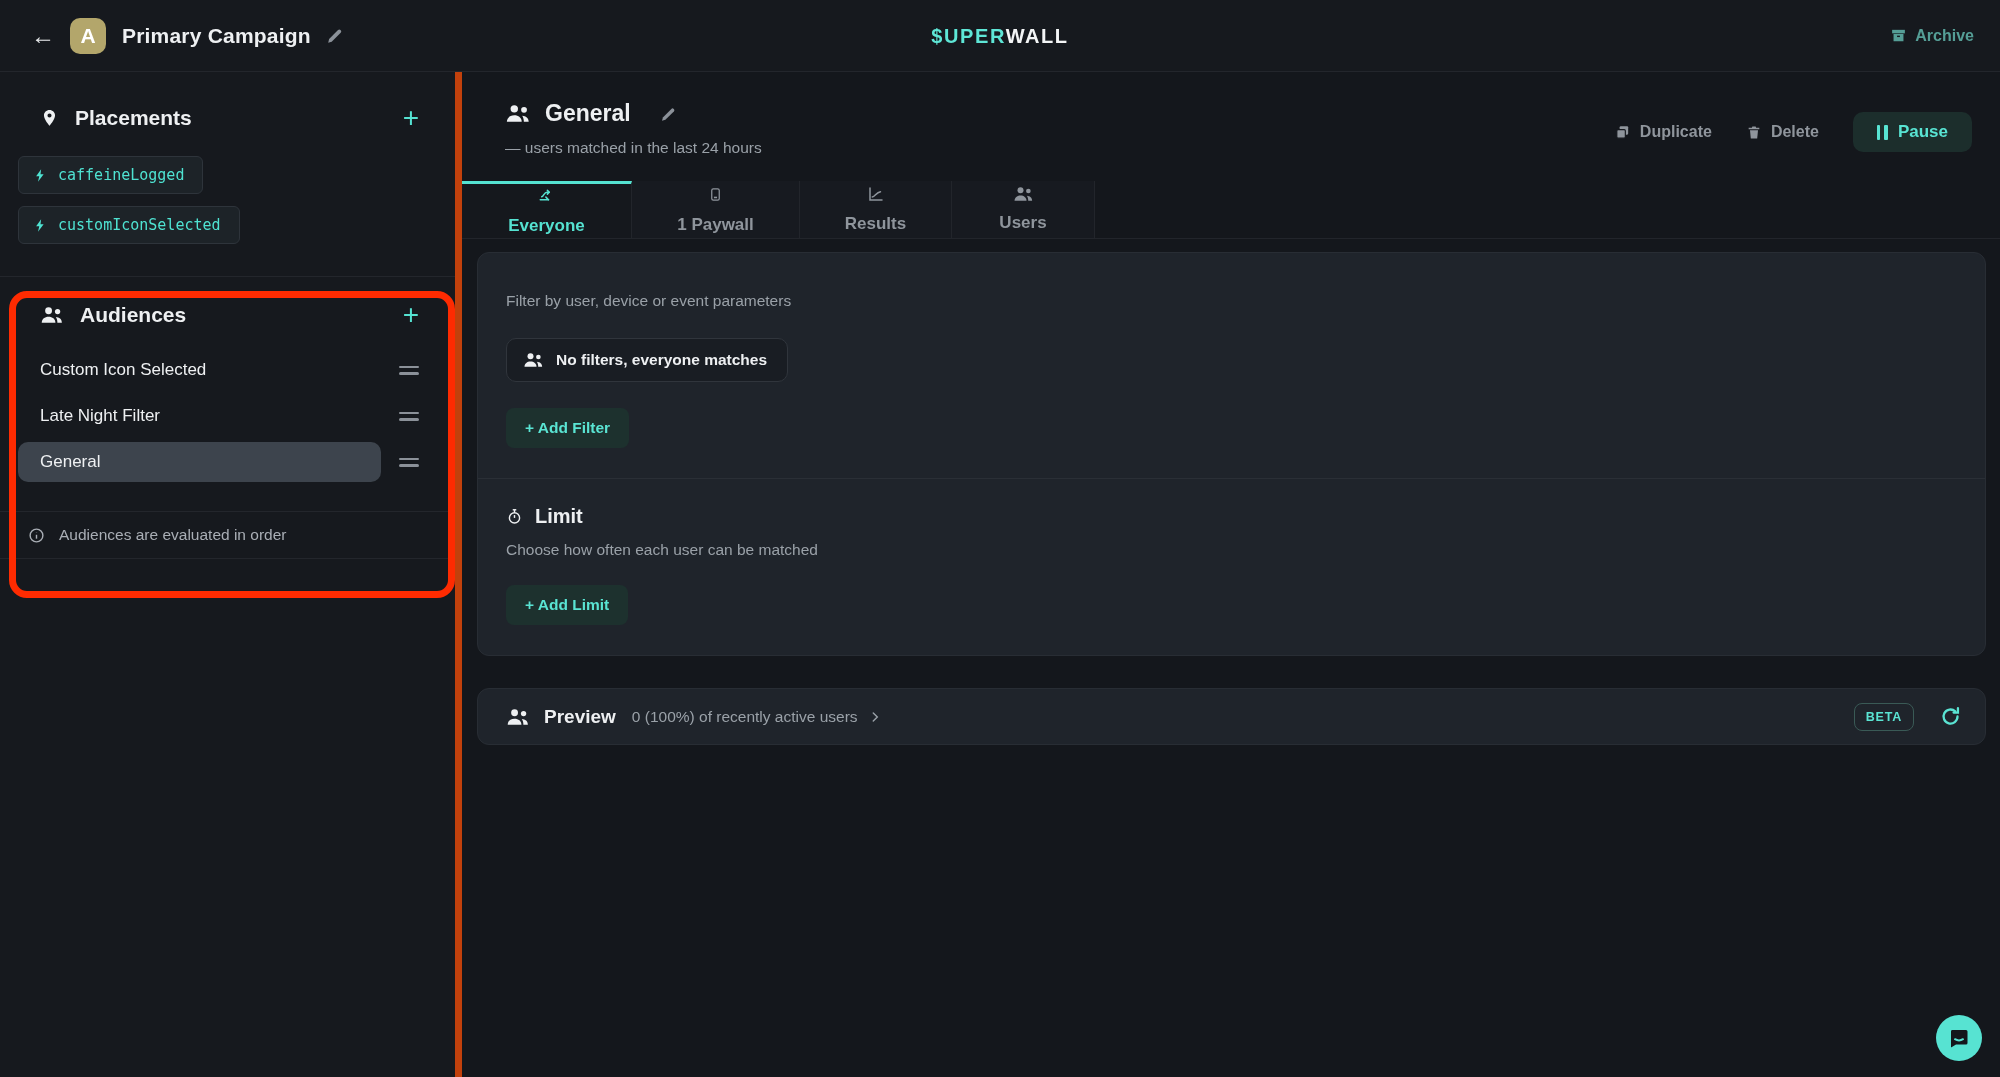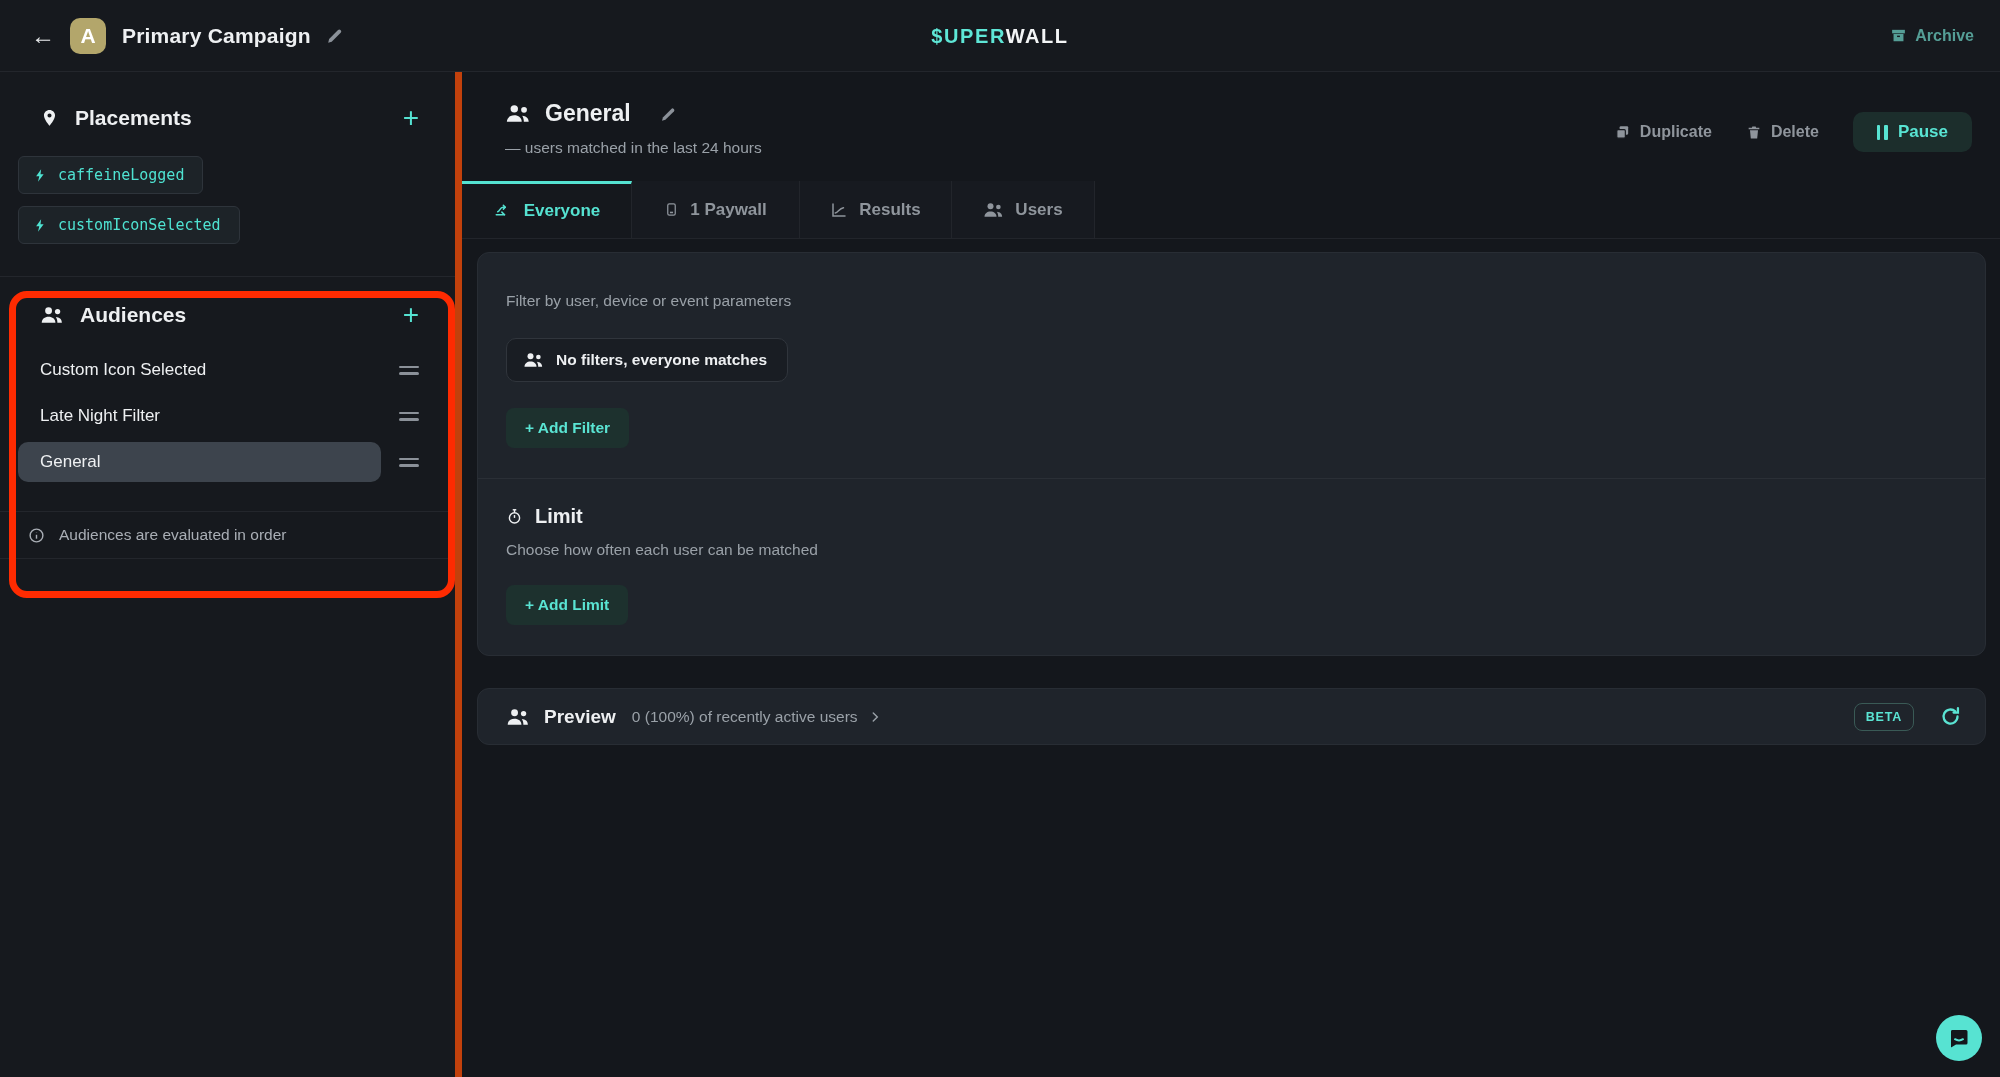--- a/index.html
+++ b/index.html
@@ -57,21 +57,21 @@
   .actions{margin-left:auto;display:flex;align-items:center;gap:34px;margin-top:12px;}
   .act-btn{display:flex;align-items:center;gap:9px;color:#8f959c;font-size:16px;font-weight:600;cursor:pointer;}
   .pause-btn{display:flex;align-items:center;gap:10px;background:#1c2e2c;color:#58e4d3;
              border-radius:10px;padding:10px 24px;font-size:17px;font-weight:700;cursor:pointer;}
   .pause-glyph{display:flex;gap:4px;}
   .pause-glyph i{width:3.5px;height:15px;background:#58e4d3;border-radius:1px;display:block;}
 
   
   .tabbar{display:flex;margin-top:24px;height:58px;border-bottom:1px solid #22252b;}
   .tab{display:flex;align-items:center;justify-content:center;gap:11px;background:#171a20;
-       border-right:1px solid #22252b;color:#8f959c;font-size:17px;font-weight:600;cursor:pointer;}
+       border-right:1px solid #22252b;color:#8f959c;font-size:17px;font-weight:600;cursor:pointer;flex-direction:column;}
   .tab.active{color:#55e2d1;border-top:3px solid #55e2d1;background:#15181d;}
   .t-everyone{width:170px;} .t-paywall{width:168px;} .t-results{width:152px;} .t-users{width:143px;}
 
   
   .content{padding:13px 14px 0 15px;}
   .card{background:#1f242b;border:1px solid #282d34;border-radius:12px;}
   .section{padding:26px 30px 30px 28px;}
   .sec-div{border:none;border-top:1px solid #2a2f36;margin:0;}
   .sec-title{display:flex;align-items:center;gap:12px;font-size:20px;font-weight:700;}
   .sec-sub{color:#9aa1a8;font-size:15.5px;margin-top:13px;}

